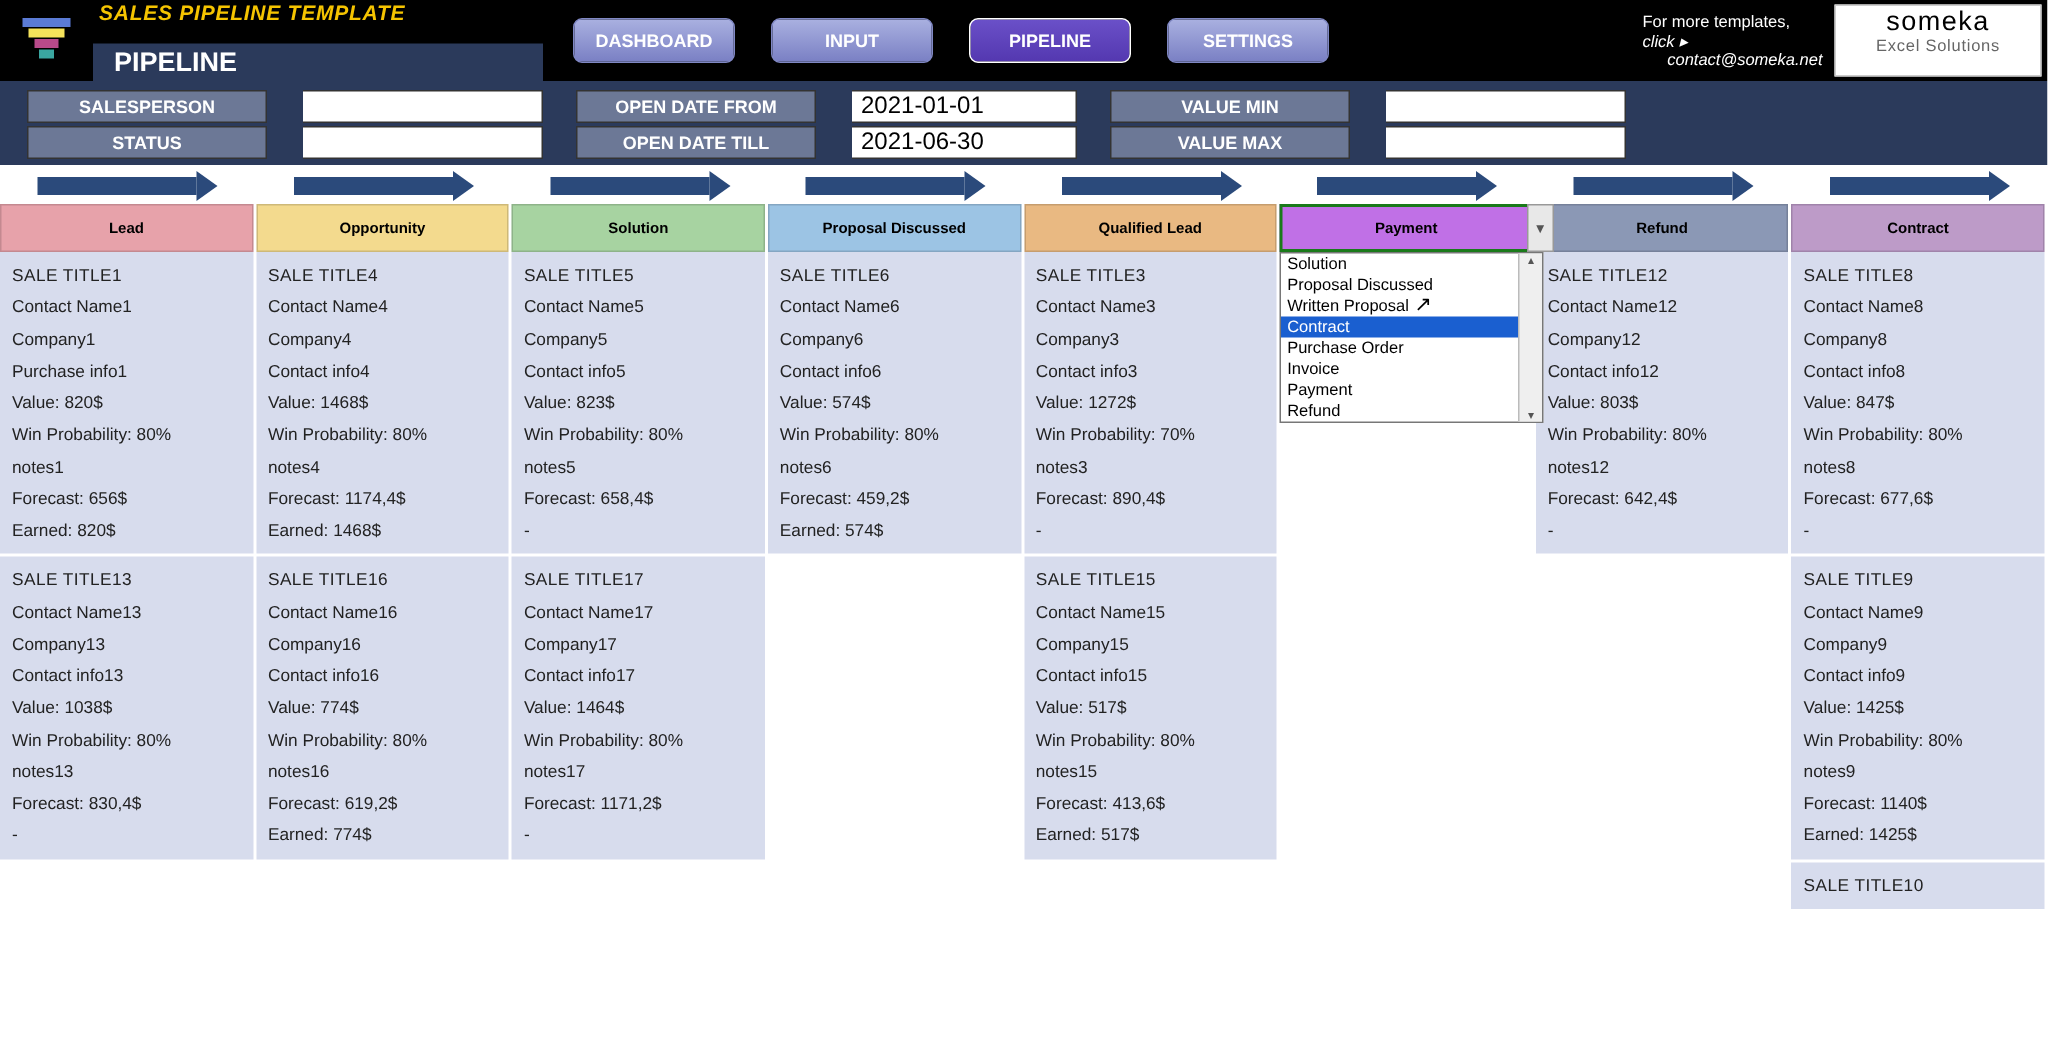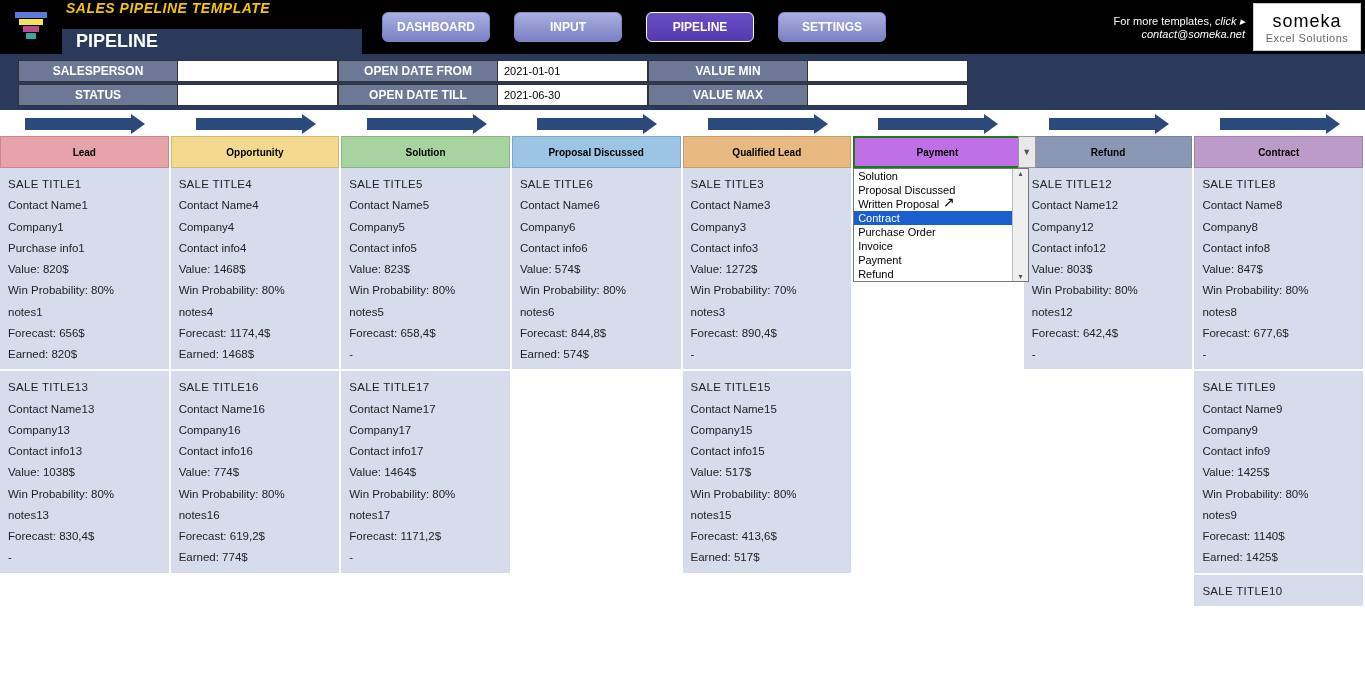--- a/index.html
+++ b/index.html
@@ -17,30 +17,30 @@
   .title-cell{display:flex;flex-direction:column;justify-content:space-between;flex:0 0 300px;}
   .top-title{color:#f5c400;font-weight:700;font-style:italic;font-size:14px;letter-spacing:.5px;padding-left:4px;}
   .subheader{background:#2b3a5b;color:#fff;font-weight:700;font-size:18px;padding:2px 14px;margin-top:2px;}
   .nav-cell{flex:1;display:flex;align-items:center;gap:24px;padding-left:20px;}
   .nav-btn{min-width:108px;height:30px;border-radius:6px;border:1px solid #8088c4;display:flex;align-items:center;justify-content:center;font-weight:700;color:#fff;font-size:12px;cursor:pointer;box-shadow:0 2px 3px rgba(0,0,0,.4);}
   .nav-btn.normal{background:linear-gradient(#a9b0e0,#7a80c4);}
   .nav-btn.active{background:linear-gradient(#6a50c8,#5438b0);border-color:#fff;}
   .right-cell{width:270px;display:flex;align-items:center;}
   .right-text{flex:1;display:flex;flex-direction:column;align-items:flex-end;justify-content:center;padding-right:8px;font-size:11px;color:#fff;}
   .right-text a{color:#fff;font-style:italic;}
-  .brand-box{background:#fff;color:#000;width:108px;height:48px;display:flex;flex-direction:column;align-items:center;justify-content:center;border:1px solid #ccc;margin:3px 4px 3px 0;}
+  .brand-box{background:#fff;color:#000;width:138px;height:48px;display:flex;flex-direction:column;align-items:center;justify-content:flex-start;border:1px solid #ccc;margin:3px 4px 3px 0;}
   .brand-box .b1{font-size:18px;font-weight:400;letter-spacing:1px;}
   .brand-box .b2{font-size:11px;color:#666;letter-spacing:.5px;}
 
   
-  .filterbar{background:#2b3a5b;padding:6px 8px 4px 18px;display:flex;}
+  .filterbar{background:#2b3a5b;padding:6px 8px 4px 18px;display:flex;gap:22px;}
   .filter-group{display:flex;flex-direction:column;gap:2px;}
   .filter-row{display:flex;height:22px;}
   .filter-label{background:#6c7896;color:#fff;font-weight:700;text-align:center;display:flex;align-items:center;justify-content:center;border:1px solid #333;font-size:12px;}
-  .filter-input{background:#fff;border:1px solid #333;border-left:none;font-size:11px;padding:0 6px;display:flex;align-items:center;}
+  .filter-input{background:#fff;border:1px solid #333;border-left:none;font-size:16px;padding:0 6px;display:flex;align-items:center;margin-left:24px;}
   .g1 .filter-label{width:160px;} .g1 .filter-input{width:160px;}
   .g2 .filter-label{width:160px;} .g2 .filter-input{width:150px;}
   .g3 .filter-label{width:160px;} .g3 .filter-input{width:160px;}
 
   
   .arrow-strip{display:flex;height:26px;padding:2px 0 0 0;background:#fff;}
   .arrow-cell{flex:1;display:flex;align-items:center;justify-content:center;}
   .arrow{width:120px;height:16px;display:flex;align-items:center;}
   .arrow-body{height:12px;flex:1;background:#2b4a7b;}
   .arrow-head{width:0;height:0;border-top:10px solid transparent;border-bottom:10px solid transparent;border-left:14px solid #2b4a7b;}
@@ -310,21 +310,21 @@
     </div>
     <div class="card-col">
       <div class="card">
         <div class="row title">SALE TITLE6</div>
         <div class="row ">Contact Name6</div>
         <div class="row ">Company6</div>
         <div class="row ">Contact info6</div>
         <div class="row ">Value: 574$</div>
         <div class="row ">Win Probability: 80%</div>
         <div class="row ">notes6</div>
-        <div class="row ">Forecast: 844,8$</div>
+        <div class="row ">Forecast: 459,2$</div>
         <div class="row ">Earned: 574$</div>
       </div>
     </div>
     <div class="card-col">
       <div class="card">
         <div class="row title">SALE TITLE3</div>
         <div class="row ">Contact Name3</div>
         <div class="row ">Company3</div>
         <div class="row ">Contact info3</div>
         <div class="row ">Value: 1272$</div>

